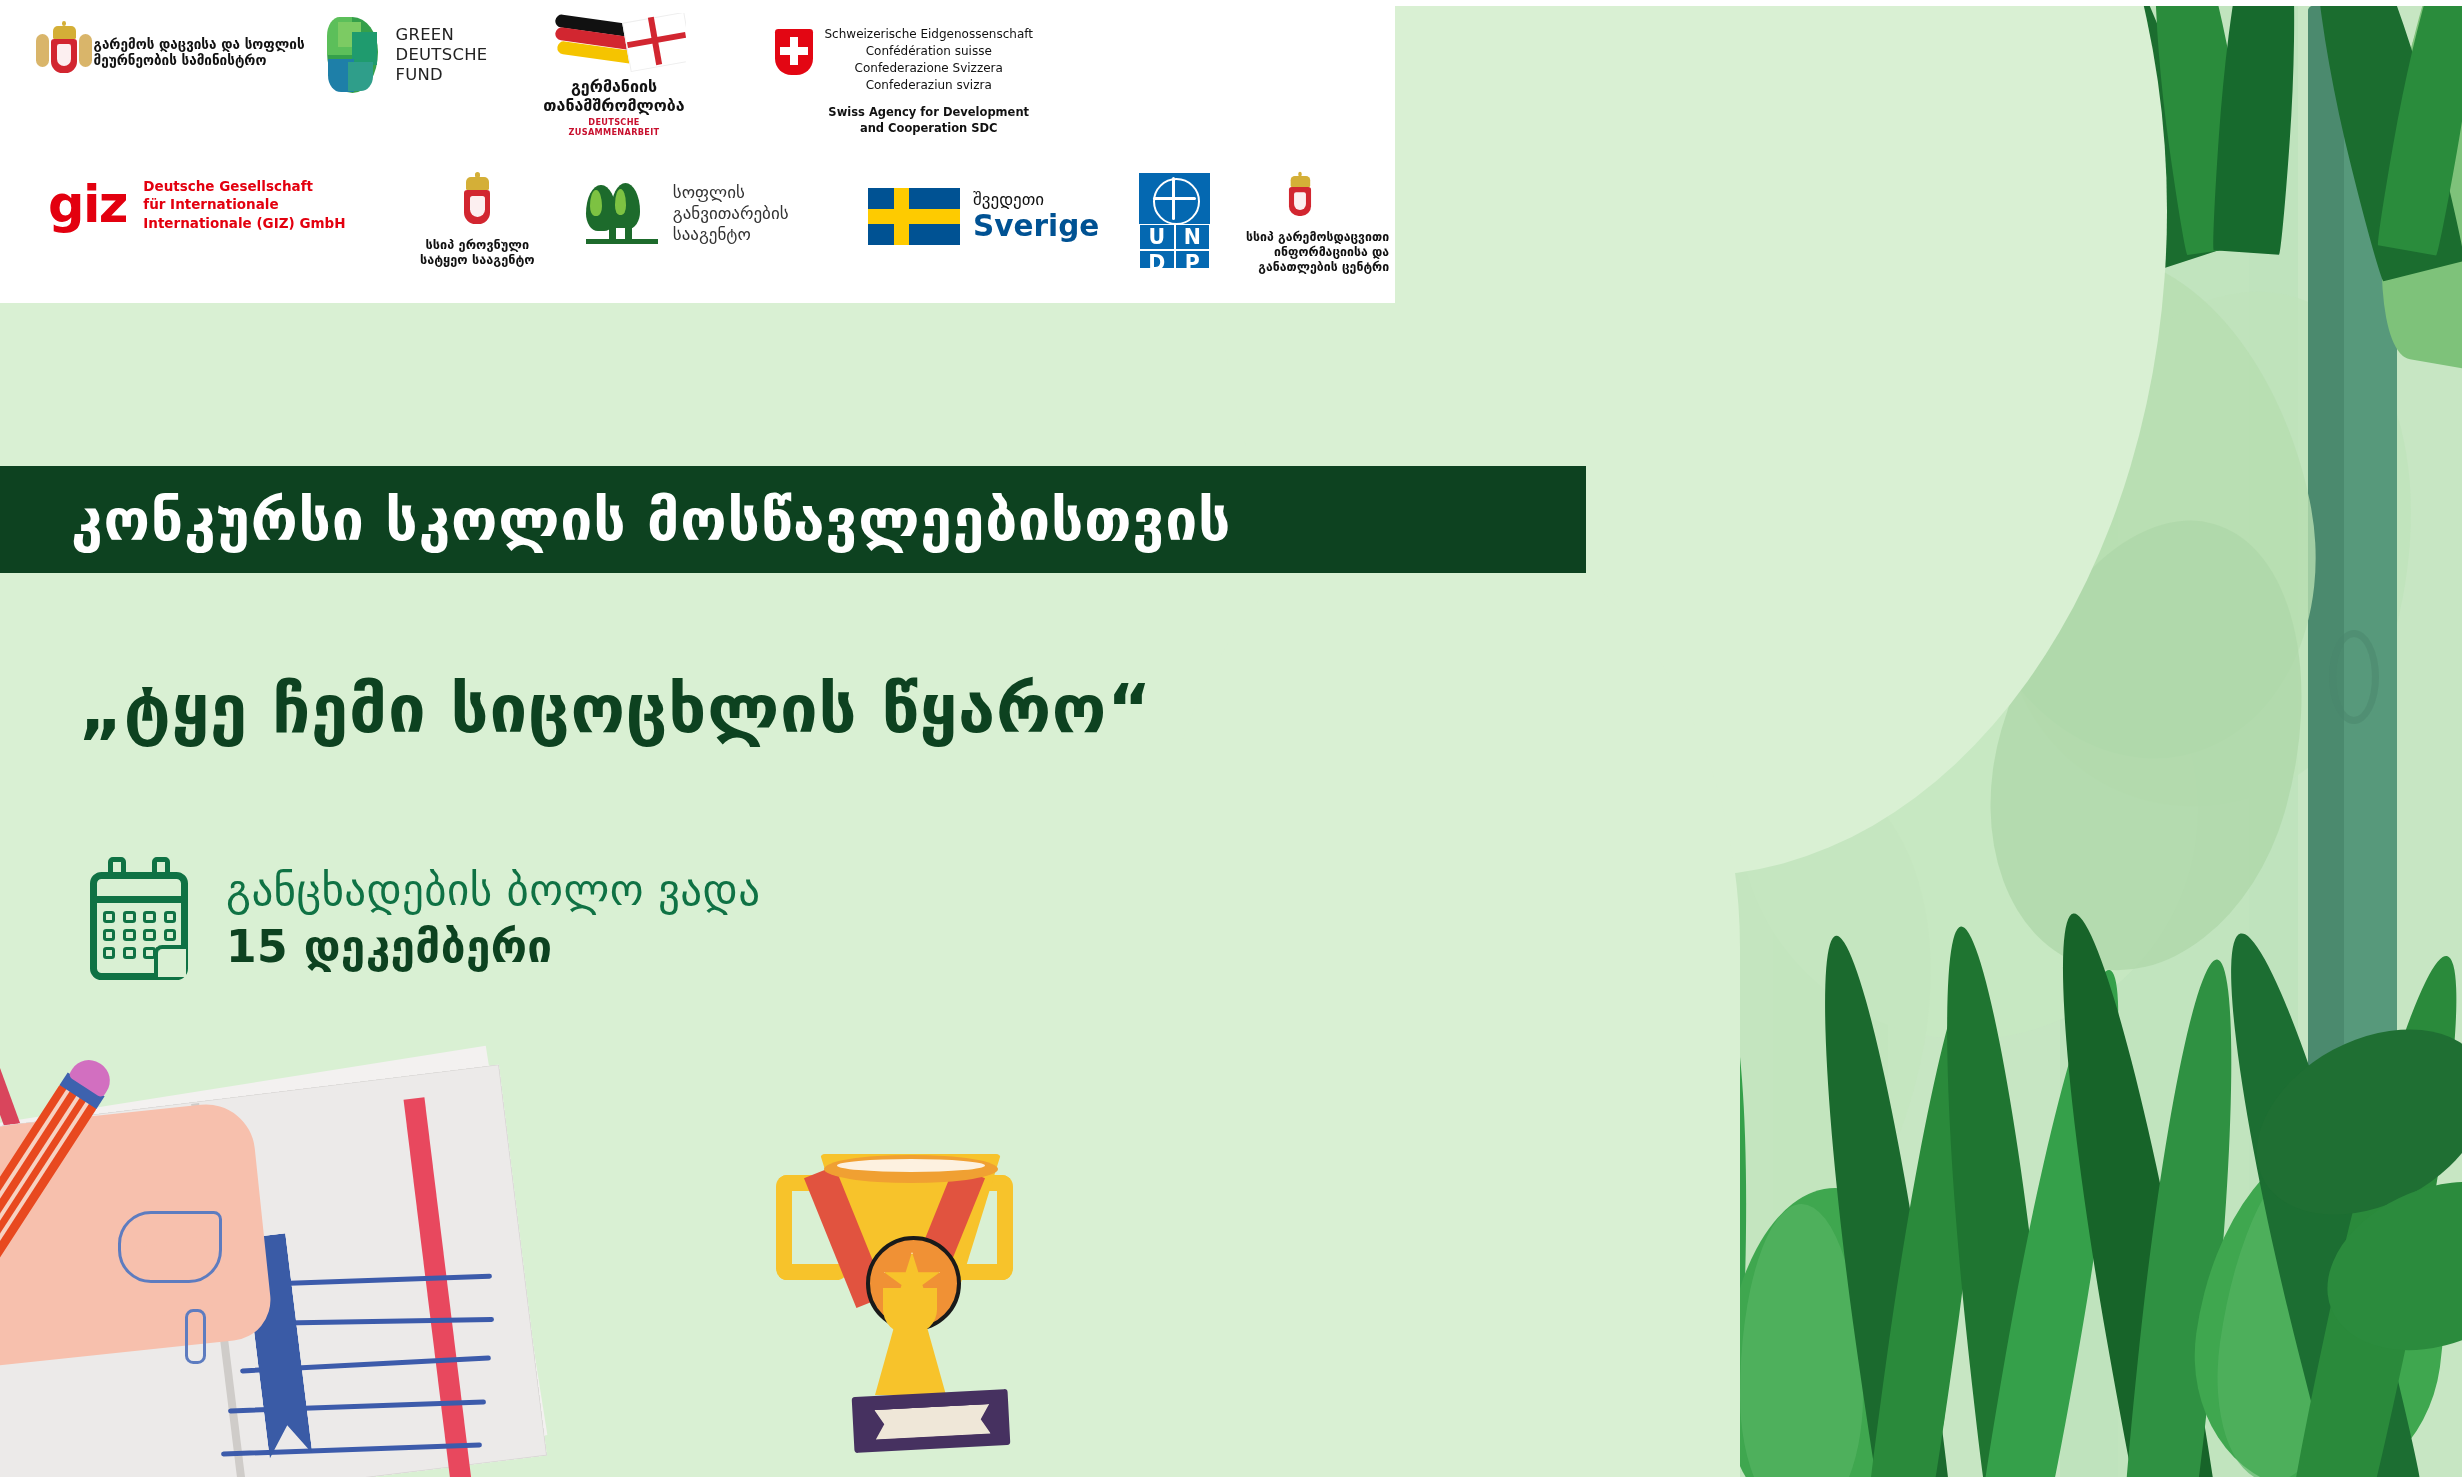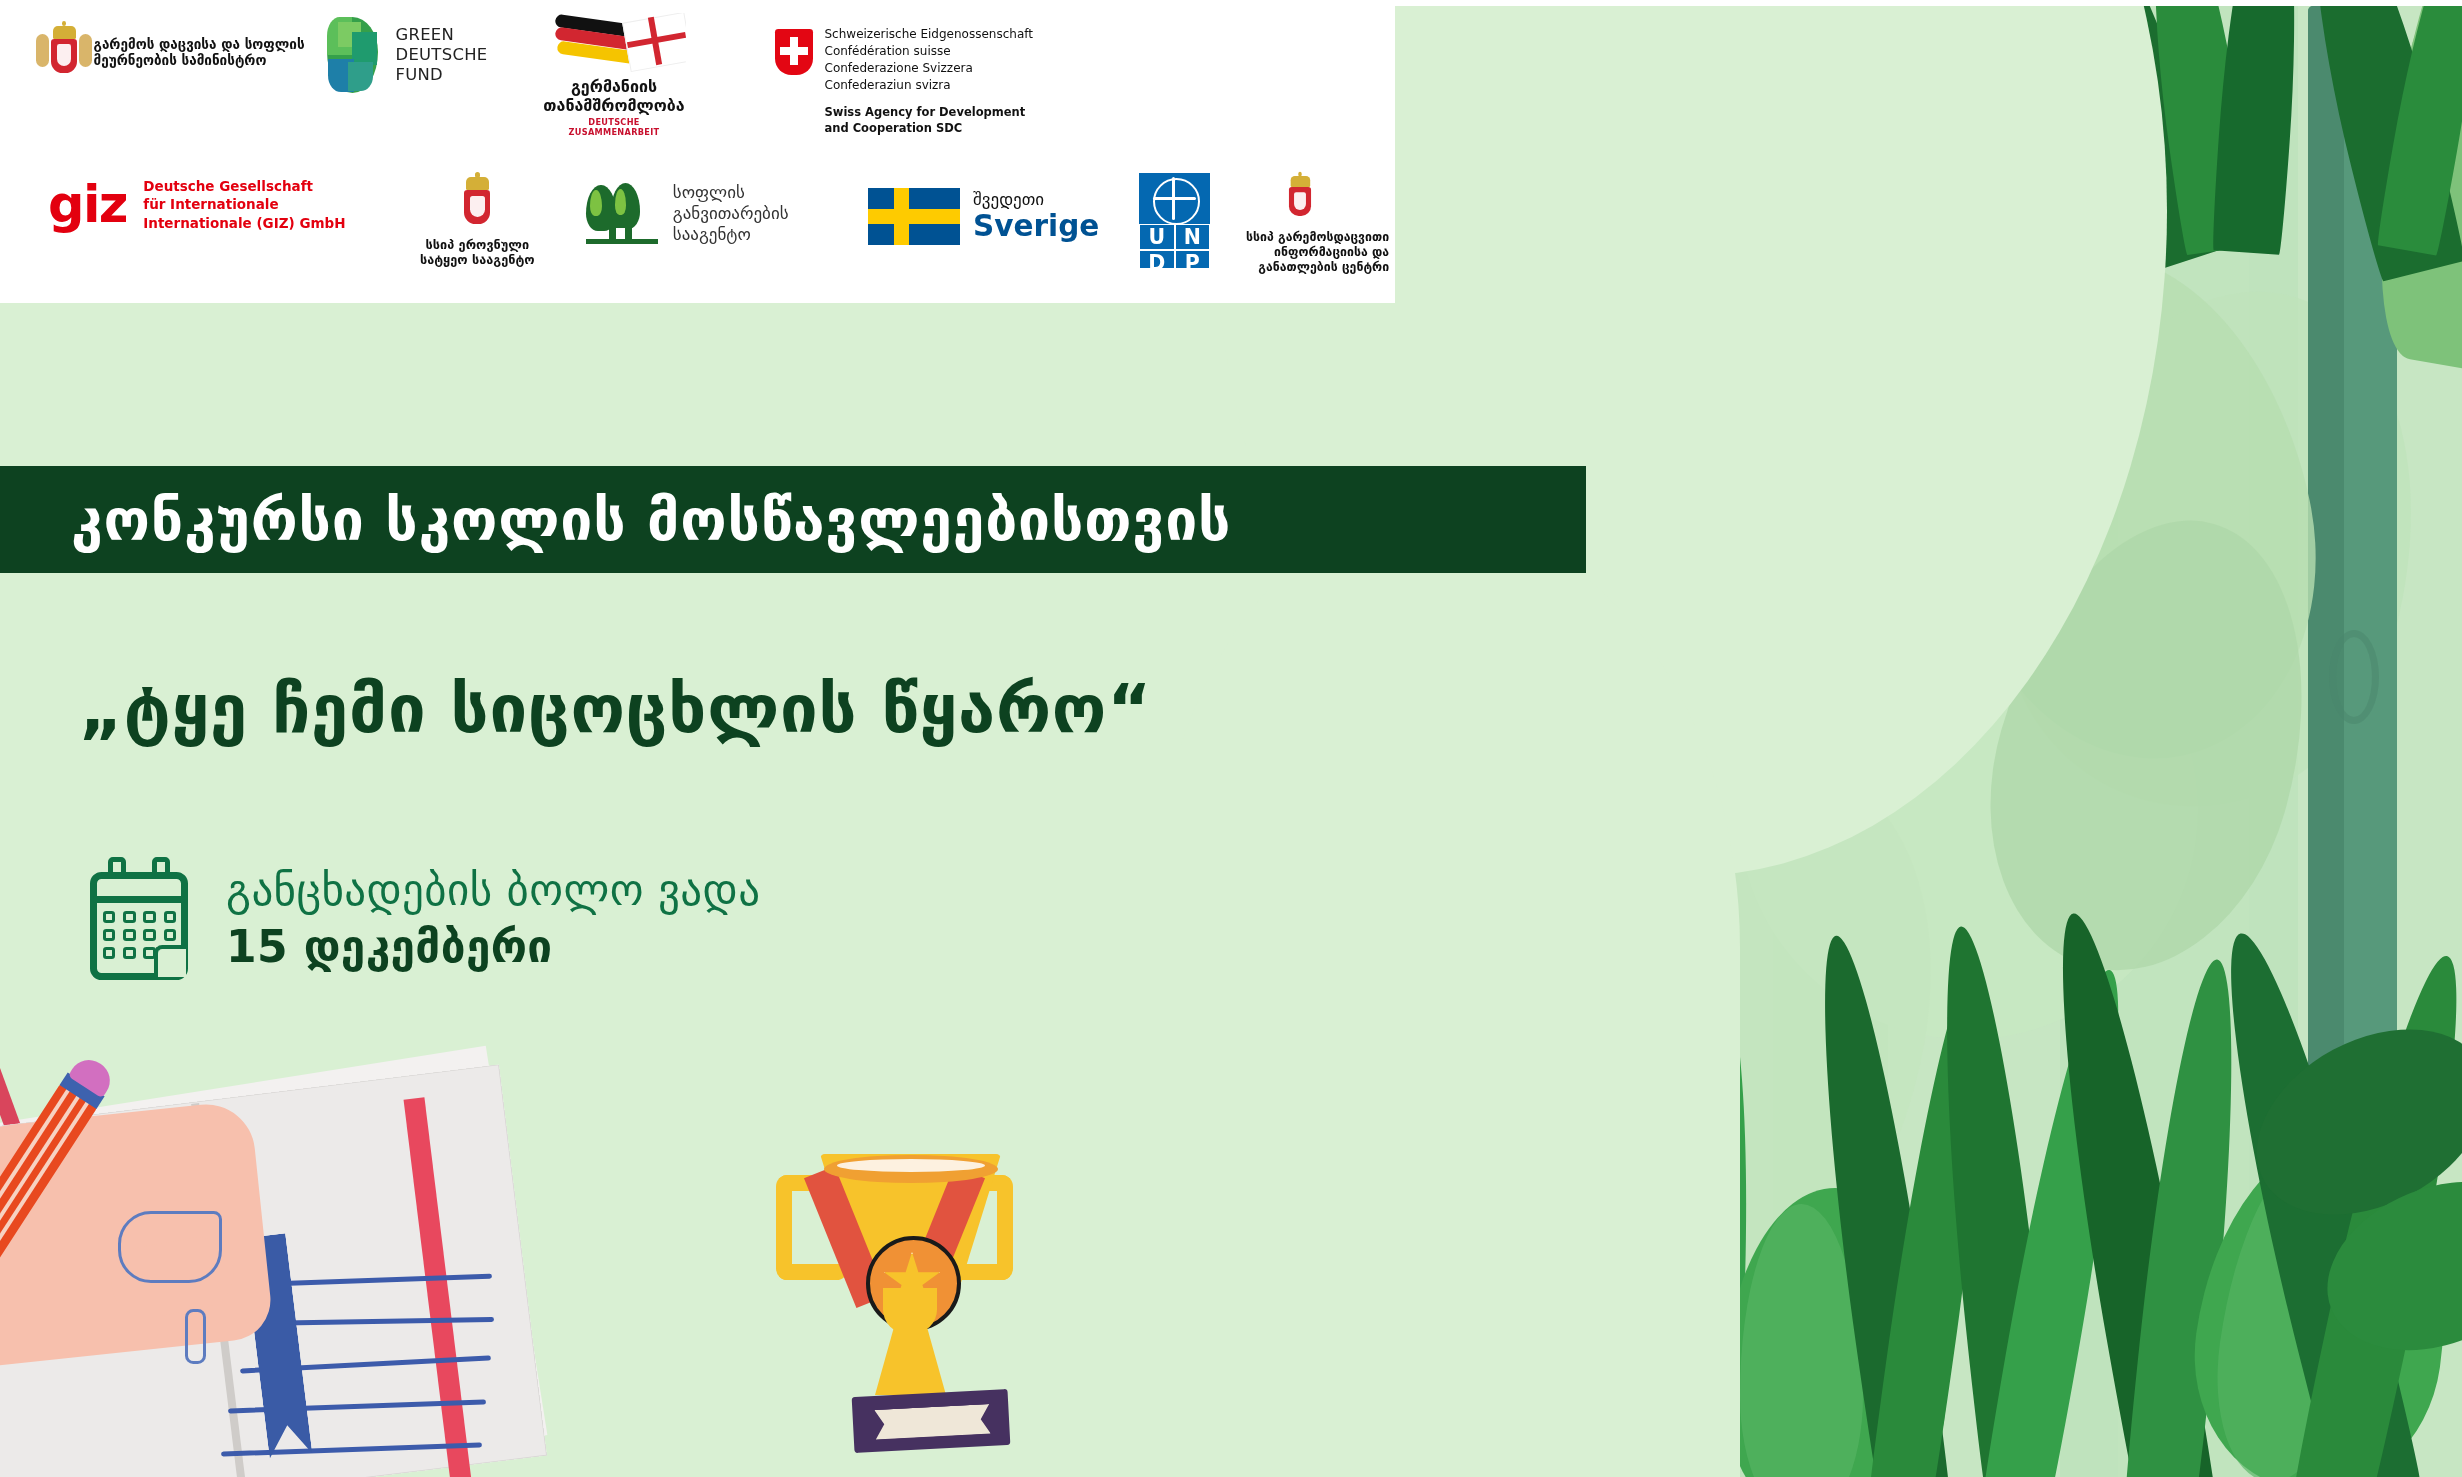--- a/index.html
+++ b/index.html
@@ -292,21 +292,21 @@
           <i class="cr1"></i>
           <i class="cr2"></i>
       </div>
       <div style="font-size:16px;line-height:1.2;color:#111;font-weight:bold;text-align:center;width:144px;">
         <div>გერმანიის</div>
         <div>თანამშრომლობა</div>
       </div>
       <div style="font-size:8.2px;color:#c8102e;font-weight:bold;letter-spacing:0.3px;text-align:center;width:144px;margin-top:1.6px;">DEUTSCHE ZUSAMMENARBEIT</div>
     </div>
 
-    <div class="logo" style="left:775px;top:19.7px;align-items:flex-start;">
+    <div class="logo" style="left:775px;top:19.7px;align-items:flex-start;text-align:center;">
       <div class="swiss" style="margin-top:3.3px;"></div>
       <div>
         <div style="font-size:12px;line-height:1.42;color:#111;font-weight:normal;">
           <div>Schweizerische Eidgenossenschaft</div>
           <div>Confédération suisse</div>
           <div>Confederazione Svizzera</div>
           <div>Confederaziun svizra</div>
         </div>
         <div style="font-size:11.5px;line-height:1.4;color:#111;font-weight:bold;margin-top:9.8px;">
           <div>Swiss Agency for Development</div>

